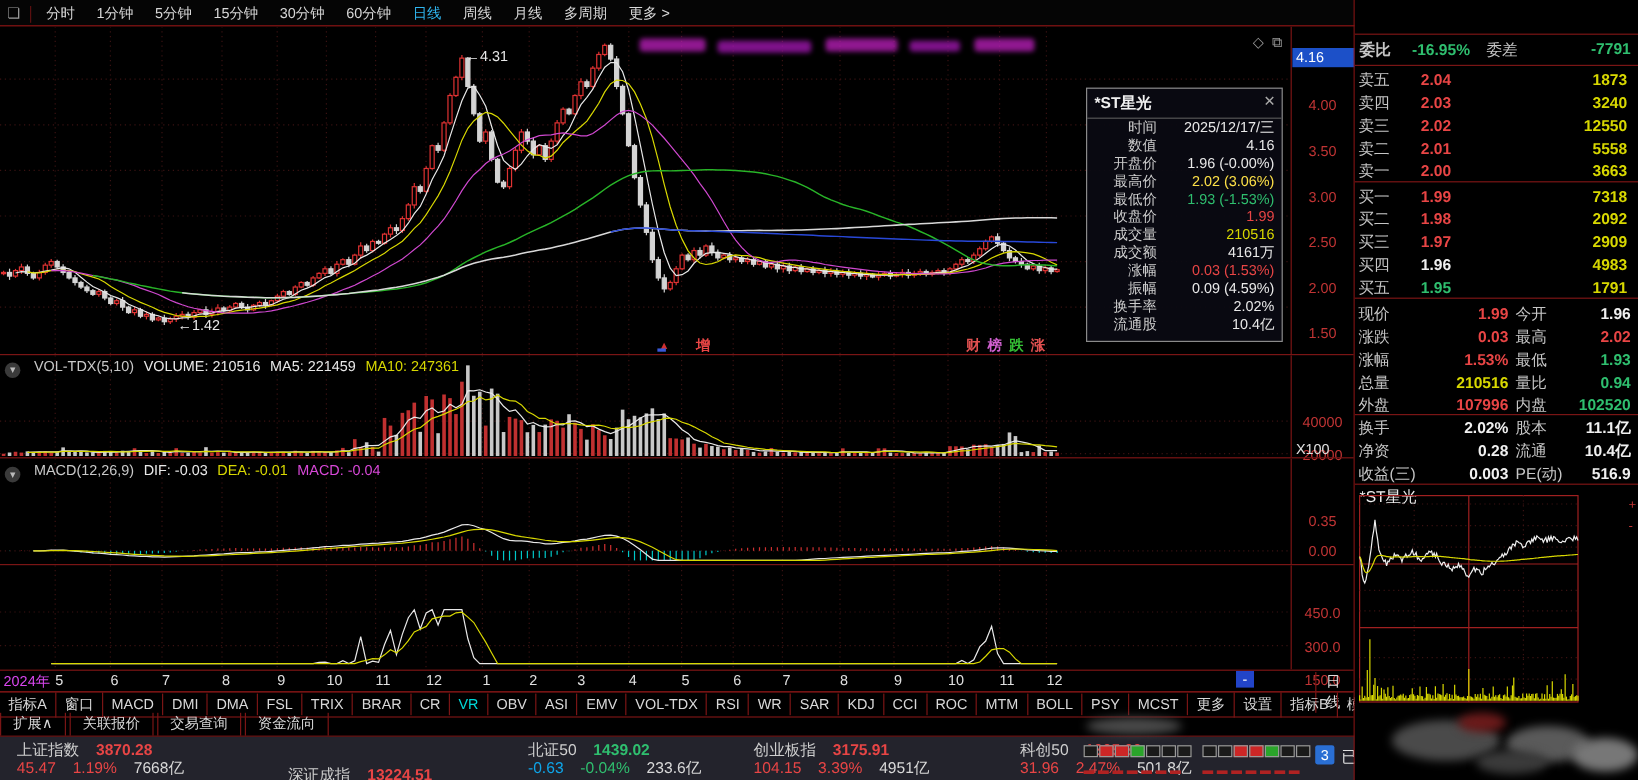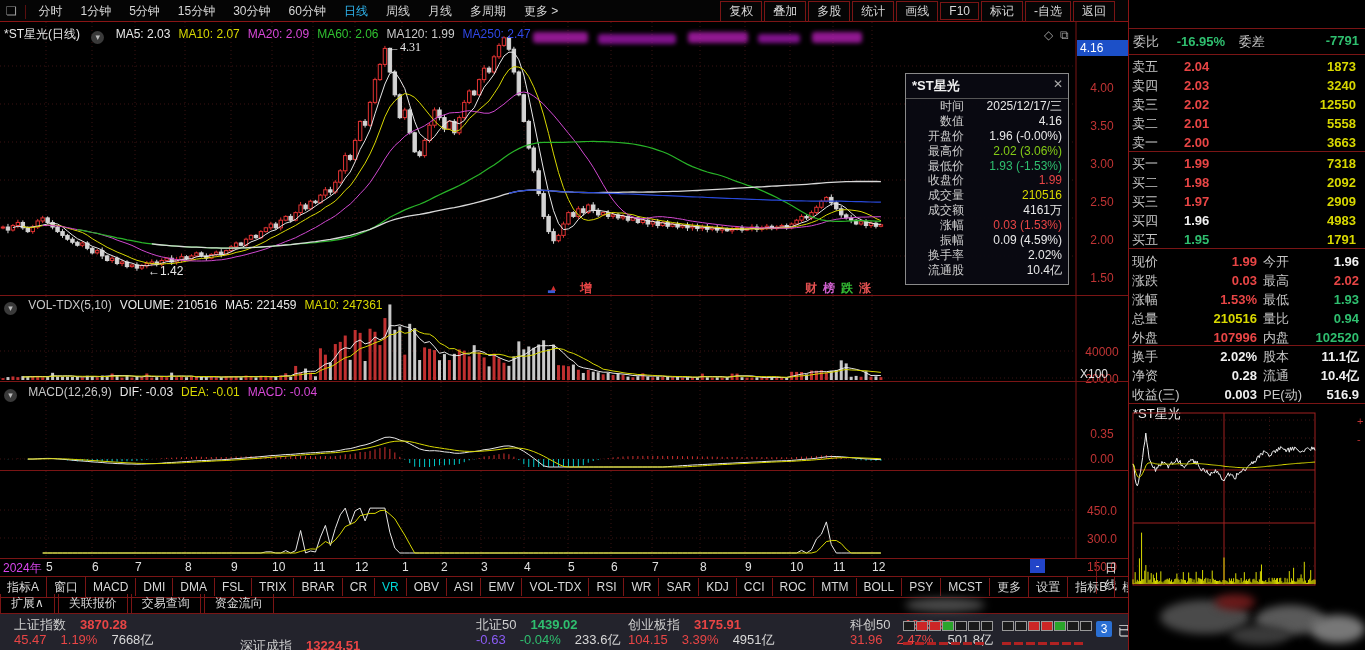--- a/index.html
+++ b/index.html
@@ -57,21 +57,20 @@
 </style>
 </head>
 <body>
 
 <div id="screen">
 
   <div id="topbar">
     <span class="tm-item" style="padding:3px 5px 0 6px;color:#9a9a9a;">❏</span>
     <span class="tm-sep"></span>
     <span id="tm-left"><span class="tm-item">分时</span><span class="tm-item">1分钟</span><span class="tm-item">5分钟</span><span class="tm-item">15分钟</span><span class="tm-item">30分钟</span><span class="tm-item">60分钟</span><span class="tm-item active">日线</span><span class="tm-item">周线</span><span class="tm-item">月线</span><span class="tm-item">多周期</span><span class="tm-item">更多 &gt;</span></span>
-    <span id="tm-right" class="abs" style="right:250px;top:1px;"><span class="tm-btn">复权</span><span class="tm-btn">叠加</span><span class="tm-btn">多股</span><span class="tm-btn">统计</span><span class="tm-btn">画线</span><span class="tm-btn">F10</span><span class="tm-btn">标记</span><span class="tm-btn">-自选</span><span class="tm-btn">返回</span></span>
     <span class="abs" style="left:1195px;top:4px;font-weight:bold;">
       <span style="color:#e8d820;">002076</span>
       <span style="color:#4fd8e8;">*ST星光</span>
     </span>
   </div>
 
   <div class="abs" style="left:0;top:22px;width:1128px;height:592px;">
 
     <svg id="main-svg" class="abs" style="left:0;top:0;" width="1128" height="273">
         <line x1="0" y1="44" x2="1076" y2="44" stroke="#3a1212" stroke-dasharray="1 3"></line>
@@ -457,28 +456,23 @@
         <rect x="874.26" y="201.24" width="3.4" height="3.039999999999992" fill="#d4d4d4" stroke="#d4d4d4" stroke-width="1"></rect>
         <line x1="880.92" y1="201.75346820646442" x2="880.92" y2="205.28653179353557" stroke="#e03232" stroke-width="1"></line>
         <rect x="879.2199999999999" y="202.76" width="3.4" height="1.5200000000000102" fill="#000" stroke="#e03232" stroke-width="1"></rect>
         <polyline points="12.92,205.5 17.88,204.3 22.84,204.6 27.8,205.5 32.76,204.9 37.72,204.0 42.68,203.1 47.64,202.0 52.6,201.1 57.56,202.0 62.519999999999996,204.9 67.48,209.1 72.44,213.1 77.4,216.7 82.36,219.0 87.32,221.6 92.28,224.3 97.24,226.0 102.2,228.1 107.16,231.6 112.12,233.6 117.08,235.7 122.03999999999999,238.0 127,240.2 131.96,241.1 136.92,243.0 141.88,243.5 146.84,243.8 151.8,242.9 156.76,242.7 161.72,241.2 166.68,239.7 171.64,239.4 176.6,238.9 181.56,237.4 186.52,237.1 191.48,236.7 196.44,234.8 201.4,234.1 206.35999999999999,234.4 211.32,233.5 216.28,232.7 221.24,233.0 226.2,231.9 231.16,229.7 236.12,227.4 241.07999999999998,226.0 246.04,223.0 251,219.9 255.96,218.1 260.92,215.8 265.88,212.3 270.84,209.3 275.8,207.8 280.76,204.3 285.71999999999997,201.2 290.68,199.7 295.64,197.4 300.6,192.9 305.56,190.6 310.52,187.6 315.48,184.1 320.44,180.6 325.4,177.5 330.36,174.2 335.32,170.4 340.28,164.0 345.24,156.1 350.2,150.0 355.16,139.7 360.12,127.5 365.08,118.4 370.04,107.8 375,91.8 379.96,76.6 384.92,62.0 389.88,51.4 394.84,49.8 399.8,57.4 404.76,66.6 409.71999999999997,83.4 414.68,99.4 419.64,111.6 424.6,116.1 429.56,119.2 434.52,114.6 439.48,107.8 444.44,102.4 449.4,98.6 454.36,100.2 459.32,101.7 464.28,98.6 469.24,91.0 474.2,85.7 479.15999999999997,75.1 484.12,65.2 489.08,59.1 494.04,52.3 499,42.4 503.96,34.0 508.92,30.2 513.88,30.2 518.84,37.8 523.8,53.0 528.76,75.1 533.72,99.4 538.68,123.7 543.64,148.0 548.6,170.1 553.56,188.6 558.52,201.5 563.48,207.6 568.4399999999999,206.9 573.4,203.8 578.36,197.4 583.32,192.9 588.28,189.1 593.24,188.6 598.2,188.3 603.16,189.1 608.12,189.8 613.08,191.8 618.04,193.3 623,193.6 627.96,195.2 632.92,195.5 637.88,197.0 642.84,197.4 647.8,199.0 652.76,199.3 657.72,200.8 662.68,200.8 667.64,202.0 672.6,202.0 677.56,203.1 682.52,203.1 687.48,204.1 692.4399999999999,204.1 697.4,205.0 702.36,205.0 707.32,205.8 712.28,205.8 717.24,206.6 722.2,206.6 727.16,207.3 732.12,207.3 737.08,207.3 742.04,207.3 747,207.3 751.96,206.6 756.92,206.6 761.88,206.6 766.84,205.8 771.8,205.8 776.76,205.8 781.72,205.0 786.68,205.0 791.64,204.6 796.6,202.9 801.56,200.8 806.52,199.3 811.48,196.2 816.4399999999999,192.9 821.4,189.1 826.36,185.3 831.32,182.2 836.28,181.5 841.24,183.0 846.2,186.3 851.16,190.9 856.12,195.2 861.08,197.7 866.04,199.9 871,200.9 875.96,202.2 880.92,202.3 " fill="none" stroke="#e8e8e8" stroke-width="1"></polyline>
         <polyline points="22.84,204.6 27.8,205.4 32.76,205.4 37.72,204.6 42.68,203.6 47.64,203.3 52.6,203.3 57.56,203.4 62.519999999999996,204.4 67.48,206.1 72.44,207.5 77.4,208.9 82.36,210.5 87.32,213.2 92.28,216.7 97.24,219.6 102.2,222.4 107.16,225.3 112.12,227.6 117.08,230.0 122.03999999999999,232.0 127,234.1 131.96,236.4 136.92,238.3 141.88,239.6 146.84,240.9 151.8,241.5 156.76,241.9 161.72,242.1 166.68,241.6 171.64,241.6 176.6,240.9 181.56,240.1 186.52,239.2 191.48,238.2 196.44,237.1 201.4,236.5 206.35999999999999,235.9 211.32,235.3 216.28,234.7 221.24,233.9 226.2,233.0 231.16,232.0 236.12,230.4 241.07999999999998,229.4 246.04,228.0 251,225.9 255.96,223.9 260.92,221.6 265.88,219.2 270.84,216.1 275.8,213.9 280.76,211.2 285.71999999999997,208.5 290.68,206.0 295.64,203.4 300.6,200.3 305.56,197.4 310.52,194.4 315.48,191.9 320.44,189.0 325.4,185.2 330.36,182.4 335.32,179.0 340.28,174.0 345.24,168.3 350.2,163.8 355.16,156.9 360.12,149.0 365.08,141.2 370.04,131.9 375,120.9 379.96,108.1 384.92,94.8 389.88,84.9 394.84,78.8 399.8,74.6 404.76,71.6 409.71999999999997,72.7 414.68,75.4 419.64,80.7 424.6,86.8 429.56,92.9 434.52,99.0 439.48,103.6 444.44,107.0 449.4,107.4 454.36,109.7 459.32,108.1 464.28,103.2 469.24,96.7 474.2,92.2 479.15999999999997,87.6 484.12,83.4 489.08,78.9 494.04,71.7 499,64.1 503.96,54.6 508.92,47.7 513.88,44.7 518.84,45.1 523.8,47.7 528.76,54.6 533.72,64.8 538.68,77.0 543.64,92.9 548.6,111.6 553.56,131.9 558.52,150.5 563.48,165.7 568.4399999999999,177.5 573.4,187.0 578.36,193.0 583.32,197.2 588.28,198.4 593.24,197.7 598.2,196.1 603.16,193.3 608.12,191.4 613.08,190.4 618.04,191.0 623,191.0 627.96,192.1 632.92,192.7 637.88,194.4 642.84,195.4 647.8,196.3 652.76,197.2 657.72,198.1 662.68,198.9 667.64,199.7 672.6,200.5 677.56,201.2 682.52,201.9 687.48,202.5 692.4399999999999,203.1 697.4,203.5 702.36,204.1 707.32,204.4 712.28,205.0 717.24,205.3 722.2,205.8 727.16,206.2 732.12,206.6 737.08,206.6 742.04,206.9 747,206.9 751.96,206.9 756.92,206.9 761.88,206.9 766.84,206.6 771.8,206.6 776.76,206.2 781.72,205.8 786.68,205.8 791.64,205.2 796.6,204.4 801.56,203.3 806.52,202.2 811.48,200.6 816.4399999999999,198.7 821.4,196.0 826.36,193.0 831.32,190.8 836.28,188.9 841.24,187.9 846.2,187.7 851.16,188.1 856.12,188.7 861.08,189.6 866.04,191.4 871,193.6 875.96,196.5 880.92,198.7 " fill="none" stroke="#d8d800" stroke-width="1"></polyline>
         <polyline points="42.68,203.6 47.64,203.3 52.6,203.5 57.56,204.0 62.519999999999996,204.7 67.48,205.6 72.44,206.6 77.4,207.6 82.36,208.4 87.32,209.4 92.28,210.5 97.24,211.4 102.2,212.9 107.16,214.4 112.12,216.0 117.08,218.1 122.03999999999999,219.8 127,221.5 131.96,223.4 136.92,225.8 141.88,228.2 146.84,230.2 151.8,232.0 156.76,233.6 161.72,234.9 166.68,235.8 171.64,236.8 176.6,237.5 181.56,238.2 186.52,238.7 191.48,238.9 196.44,239.0 201.4,239.0 206.35999999999999,238.9 211.32,238.7 216.28,238.1 221.24,237.8 226.2,237.0 231.16,236.0 236.12,234.8 241.07999999999998,233.8 246.04,232.6 251,231.2 255.96,229.9 260.92,228.4 265.88,226.9 270.84,225.0 275.8,223.4 280.76,221.6 285.71999999999997,219.5 290.68,217.7 295.64,215.7 300.6,213.1 305.56,210.7 310.52,208.0 315.48,205.5 320.44,202.6 325.4,199.5 330.36,196.8 335.32,193.8 340.28,190.0 345.24,185.9 350.2,182.1 355.16,177.2 360.12,171.7 365.08,166.5 370.04,160.5 375,153.1 379.96,145.3 384.92,136.9 389.88,129.5 394.84,123.6 399.8,119.2 404.76,114.3 409.71999999999997,110.8 414.68,108.3 419.64,106.3 424.6,103.8 429.56,100.5 434.52,96.9 439.48,94.2 444.44,92.9 449.4,91.0 454.36,90.6 459.32,90.4 464.28,89.3 469.24,88.7 474.2,89.5 479.15999999999997,90.2 484.12,91.2 489.08,91.2 494.04,89.3 499,85.7 503.96,82.1 508.92,77.9 513.88,73.9 518.84,70.9 523.8,70.0 528.76,71.1 533.72,74.1 538.68,77.9 543.64,82.3 548.6,87.8 553.56,93.2 558.52,99.1 563.48,105.2 568.4399999999999,111.3 573.4,117.3 578.36,123.8 583.32,131.0 588.28,137.7 593.24,145.3 598.2,153.8 603.16,162.6 608.12,170.9 613.08,178.1 618.04,184.2 623,189.0 627.96,192.6 632.92,194.9 637.88,196.4 642.84,196.6 647.8,196.2 652.76,195.2 657.72,194.7 662.68,194.7 667.64,195.3 672.6,195.7 677.56,196.6 682.52,197.3 687.48,198.4 692.4399999999999,199.2 697.4,199.9 702.36,200.6 707.32,201.3 712.28,201.9 717.24,202.5 722.2,203.1 727.16,203.7 732.12,204.2 737.08,204.5 742.04,205.0 747,205.2 751.96,205.5 756.92,205.7 761.88,206.0 766.84,206.0 771.8,206.2 776.76,206.2 781.72,206.2 786.68,206.2 791.64,206.1 796.6,205.6 801.56,205.1 806.52,204.5 811.48,203.8 816.4399999999999,202.6 821.4,201.3 826.36,199.6 831.32,198.3 836.28,197.3 841.24,196.6 846.2,196.0 851.16,195.7 856.12,195.4 861.08,195.1 866.04,195.1 871,194.8 875.96,194.8 880.92,194.7 " fill="none" stroke="#d048d0" stroke-width="1"></polyline>
         <polyline points="77.4,207.6 82.36,208.4 87.32,209.4 92.28,210.5 97.24,211.4 102.2,212.5 107.16,213.7 112.12,214.7 117.08,215.8 122.03999999999999,216.7 127,217.8 131.96,218.7 136.92,219.7 141.88,220.6 146.84,221.3 151.8,221.9 156.76,222.5 161.72,223.0 166.68,223.4 171.64,223.8 176.6,224.2 181.56,224.5 186.52,224.8 191.48,225.1 196.44,225.2 201.4,225.4 206.35999999999999,225.7 211.32,225.8 216.28,225.9 221.24,226.1 226.2,226.1 231.16,226.1 236.12,226.0 241.07999999999998,225.9 246.04,225.8 251,225.5 255.96,225.3 260.92,225.0 265.88,224.7 270.84,224.3 275.8,223.9 280.76,223.5 285.71999999999997,223.0 290.68,222.6 295.64,222.0 300.6,221.7 305.56,221.3 310.52,220.9 315.48,220.6 320.44,220.0 325.4,219.3 330.36,218.8 335.32,218.1 340.28,217.3 345.24,216.2 350.2,215.1 355.16,213.6 360.12,211.7 365.08,209.8 370.04,207.4 375,204.7 379.96,201.7 384.92,198.4 389.88,195.3 394.84,192.8 399.8,190.4 404.76,187.9 409.71999999999997,185.9 414.68,184.0 419.64,182.2 424.6,180.1 429.56,177.8 434.52,175.1 439.48,172.7 444.44,170.4 449.4,168.1 454.36,165.9 459.32,163.5 464.28,160.9 469.24,158.1 474.2,155.3 479.15999999999997,152.4 484.12,149.2 489.08,146.1 494.04,142.9 499,139.4 503.96,135.7 508.92,132.3 513.88,129.3 518.84,126.6 523.8,124.4 528.76,122.8 533.72,121.6 538.68,120.7 543.64,120.4 548.6,120.3 553.56,120.3 558.52,120.4 563.48,120.3 568.4399999999999,120.1 573.4,120.0 578.36,119.8 583.32,119.7 588.28,119.5 593.24,119.4 598.2,119.6 603.16,119.6 608.12,119.9 613.08,120.1 618.04,120.5 623,120.9 627.96,121.4 632.92,122.0 637.88,122.8 642.84,123.9 647.8,125.0 652.76,126.4 657.72,128.1 662.68,129.7 667.64,131.8 672.6,134.2 677.56,136.9 682.52,139.8 687.48,142.4 692.4399999999999,144.6 697.4,146.5 702.36,148.4 707.32,150.0 712.28,151.3 717.24,152.5 722.2,154.0 727.16,155.8 732.12,157.8 737.08,159.6 742.04,161.3 747,163.1 751.96,164.6 756.92,166.5 761.88,168.6 766.84,170.9 771.8,173.1 776.76,175.5 781.72,178.2 786.68,180.8 791.64,183.5 796.6,186.5 801.56,189.4 806.52,192.2 811.48,194.6 816.4399999999999,196.5 821.4,197.8 826.36,198.6 831.32,199.2 836.28,199.4 841.24,199.4 846.2,199.2 851.16,198.8 856.12,198.6 861.08,198.6 866.04,198.8 871,198.9 875.96,199.2 880.92,199.4 " fill="none" stroke="#28b428" stroke-width="1.2"></polyline>
         <polyline points="151.8,221.9 156.76,222.5 161.72,223.0 166.68,223.4 171.64,223.8 176.6,224.2 181.56,224.5 186.52,224.8 191.48,225.1 196.44,225.2 201.4,225.4 206.35999999999999,225.7 211.32,225.8 216.28,225.9 221.24,226.1 226.2,226.1 231.16,226.1 236.12,226.0 241.07999999999998,225.9 246.04,225.8 251,225.5 255.96,225.3 260.92,225.0 265.88,224.7 270.84,224.3 275.8,223.9 280.76,223.5 285.71999999999997,223.0 290.68,222.6 295.64,222.0 300.6,221.4 305.56,220.8 310.52,220.2 315.48,219.6 320.44,218.8 325.4,218.1 330.36,217.4 335.32,216.5 340.28,215.5 345.24,214.4 350.2,213.3 355.16,212.0 360.12,210.4 365.08,209.0 370.04,207.3 375,205.3 379.96,203.2 384.92,200.9 389.88,199.0 394.84,197.4 399.8,196.2 404.76,194.8 409.71999999999997,193.8 414.68,193.1 419.64,192.4 424.6,191.5 429.56,190.5 434.52,189.3 439.48,188.3 444.44,187.4 449.4,186.4 454.36,185.6 459.32,184.6 464.28,183.5 469.24,182.3 474.2,181.2 479.15999999999997,179.9 484.12,178.5 489.08,177.2 494.04,175.8 499,174.3 503.96,172.7 508.92,171.3 513.88,170.2 518.84,169.2 523.8,168.6 528.76,168.2 533.72,168.0 538.68,168.0 543.64,168.3 548.6,168.6 553.56,169.1 558.52,169.5 563.48,169.8 568.4399999999999,169.9 573.4,170.2 578.36,170.3 583.32,170.5 588.28,170.6 593.24,170.7 598.2,170.6 603.16,170.5 608.12,170.4 613.08,170.3 618.04,170.3 623,170.1 627.96,170.1 632.92,170.0 637.88,170.1 642.84,170.1 647.8,170.0 652.76,170.0 657.72,169.9 662.68,169.7 667.64,169.6 672.6,169.4 677.56,169.3 682.52,169.1 687.48,168.9 692.4399999999999,168.7 697.4,168.5 702.36,168.2 707.32,167.9 712.28,167.6 717.24,167.4 722.2,167.1 727.16,166.8 732.12,166.5 737.08,166.1 742.04,165.9 747,165.6 751.96,165.3 756.92,165.0 761.88,164.8 766.84,164.5 771.8,164.2 776.76,164.0 781.72,163.7 786.68,163.4 791.64,163.2 796.6,162.9 801.56,162.6 806.52,162.3 811.48,161.9 816.4399999999999,161.5 821.4,161.1 826.36,160.7 831.32,160.4 836.28,160.1 841.24,159.9 846.2,159.7 851.16,159.6 856.12,159.5 861.08,159.5 866.04,159.5 871,159.4 875.96,159.5 880.92,159.6 " fill="none" stroke="#d8d8d8" stroke-width="1.3"></polyline>
         <polyline points="508.92,171.3 513.88,170.2 518.84,169.2 523.8,168.6 528.76,168.2 533.72,168.0 538.68,168.0 543.64,168.3 548.6,168.6 553.56,169.1 558.52,169.5 563.48,169.8 568.4399999999999,169.9 573.4,170.2 578.36,170.3 583.32,170.5 588.28,170.6 593.24,170.7 598.2,170.9 603.16,171.1 608.12,171.3 613.08,171.4 618.04,171.6 623,171.8 627.96,172.0 632.92,172.2 637.88,172.4 642.84,172.6 647.8,172.8 652.76,173.1 657.72,173.3 662.68,173.5 667.64,173.7 672.6,173.9 677.56,174.1 682.52,174.4 687.48,174.6 692.4399999999999,174.8 697.4,175.0 702.36,175.2 707.32,175.5 712.28,175.7 717.24,175.9 722.2,176.1 727.16,176.3 732.12,176.5 737.08,176.7 742.04,176.9 747,177.1 751.96,177.3 756.92,177.5 761.88,177.7 766.84,177.9 771.8,178.1 776.76,178.2 781.72,178.4 786.68,178.6 791.64,178.7 796.6,178.8 801.56,178.9 806.52,179.0 811.48,179.1 816.4399999999999,179.1 821.4,179.1 826.36,179.1 831.32,179.1 836.28,179.2 841.24,179.2 846.2,179.3 851.16,179.5 856.12,179.6 861.08,179.7 866.04,179.8 871,180.0 875.96,180.1 880.92,180.2 " fill="none" stroke="#2848d8" stroke-width="1.2"></polyline>
       </svg>
-    <div class="pane-hd" style="left:4px;top:4px;">
-      <span style="color:#e8e8e8;">*ST星光(日线)</span>
-      <span class="chev">▾</span>
-      <span id="ma-labels"><span style="color: rgb(232, 232, 232);">MA5: 2.03</span><span style="color: rgb(216, 216, 0);">MA10: 2.07</span><span style="color: rgb(216, 72, 216);">MA20: 2.09</span><span style="color: rgb(48, 192, 48);">MA60: 2.06</span><span style="color: rgb(200, 200, 200);">MA120: 1.99</span><span style="color: rgb(48, 72, 232);">MA250: 2.47</span></span>
-    </div>
     <div class="abs" style="left:1044px;top:6px;color:#999;">◇</div>
     <div class="abs" style="left:1060px;top:6px;color:#999;">⧉</div>
-    <div class="abs" style="left:388px;top:18px;color:#e8e8e8;font-family:Liberation Serif, serif;">←4.31</div>
+    <div class="abs" style="left:388px;top:18px;color:#e8e8e8;">←4.31</div>
     <div class="abs" style="left:148px;top:242px;color:#e8e8e8;">←1.42</div>
     <div id="main-ticks">
         <div class="tick" style="left: 1078px; top: 59px;">4.00</div>
         <div class="tick" style="left: 1078px; top: 97px;">3.50</div>
         <div class="tick" style="left: 1078px; top: 135px;">3.00</div>
         <div class="tick" style="left: 1078px; top: 173px;">2.50</div>
         <div class="tick" style="left: 1078px; top: 211px;">2.00</div>
         <div class="tick" style="left: 1078px; top: 249px;">1.50</div>
       </div>
     <div class="cursor-tag" style="top:18px;">4.16</div>
@@ -1024,27 +1018,27 @@
           <div class="r1">
             <span class="nm">深证成指</span>
             <span style="color:#e84545;font-weight:bold;">13224.51</span>
           </div>
           <div class="r2">
             <span style="color:#e84545;">309.84</span>
             <span style="color:#e84545;">2.40%</span>
             <span class="amt">10443亿</span>
           </div>
         </div>
-        <div class="idx" style="left: 476px;">
+        <div class="idx" style="left: 440px;">
           <div class="r1">
             <span class="nm">北证50</span>
             <span style="color:#2fbf6f;font-weight:bold;">1439.02</span>
           </div>
           <div class="r2">
-            <span style="color:#8b5cf6;">-0.63</span>
+            <span style="color:#0ea5e9;">-0.63</span>
             <span style="color:#2fbf6f;">-0.04%</span>
             <span class="amt">233.6亿</span>
           </div>
         </div>
         <div class="idx" style="left: 628px;">
           <div class="r1">
             <span class="nm">创业板指</span>
             <span style="color:#e84545;font-weight:bold;">3175.91</span>
           </div>
           <div class="r2">
@@ -1069,21 +1063,21 @@
     <div class="abs" style="left:1096px;top:7px;width:16px;height:16px;background:#2a6fd4;color:#fff;text-align:center;line-height:16px;border-radius:2px;">3</div>
     <div class="abs" style="left:1118px;top:8px;color:#e0e0e0;font-size:13px;">已连接</div>
   </div>
 
   <div class="vline" style="left:1128px;top:0;height:650px;background:#8a1515;"></div>
   <div class="abs" style="left:1129px;top:0;width:236px;height:650px;background:#000;">
 
     <div class="hline" style="left:0;top:28px;width:236px;"></div>
 
     <div class="abs" style="left:4px;top:33px;font-size:13px;font-weight:bold;width:228px;">
-      <span class="rp-lbl" style="font-weight:normal;margin-top:36px;">委比</span>
+      <span class="rp-lbl" style="font-weight:bold;margin-top:36px;">委比</span>
       <span id="weibi-v1" style="margin-left: 14px; color: rgb(47, 191, 111);">-16.95%</span>
       <span class="rp-lbl" style="font-weight:normal;margin-left:10px;">委差</span>
       <span id="weibi-v2" class="abs" style="right: 2px; color: rgb(47, 191, 111);">-7791</span>
     </div>
     <div class="hline" style="left:0;top:54px;width:236px;"></div>
     <div class="hline" style="left:0;top:151px;width:236px;"></div>
     <div class="hline" style="left:0;top:248px;width:236px;"></div>
     <div class="hline" style="left:0;top:345px;width:236px;"></div>
     <div class="hline" style="left:0;top:403px;width:236px;"></div>
 
@@ -1356,21 +1350,21 @@
         <div class="pp-row">
           <span class="pl">数值</span>
           <span class="pv" style="color:#e8e8e8;">4.16</span>
         </div>
         <div class="pp-row">
           <span class="pl">开盘价</span>
           <span class="pv" style="color:#e8e8e8;">1.96 (-0.00%)</span>
         </div>
         <div class="pp-row">
           <span class="pl">最高价</span>
-          <span class="pv" style="color:#84cc16;">2.02 (3.06%)</span>
+          <span class="pv" style="color:#fde047;">2.02 (3.06%)</span>
         </div>
         <div class="pp-row">
           <span class="pl">最低价</span>
           <span class="pv" style="color:#2fbf6f;">1.93 (-1.53%)</span>
         </div>
         <div class="pp-row">
           <span class="pl">收盘价</span>
           <span class="pv" style="color:#e84545;">1.99</span>
         </div>
         <div class="pp-row">

